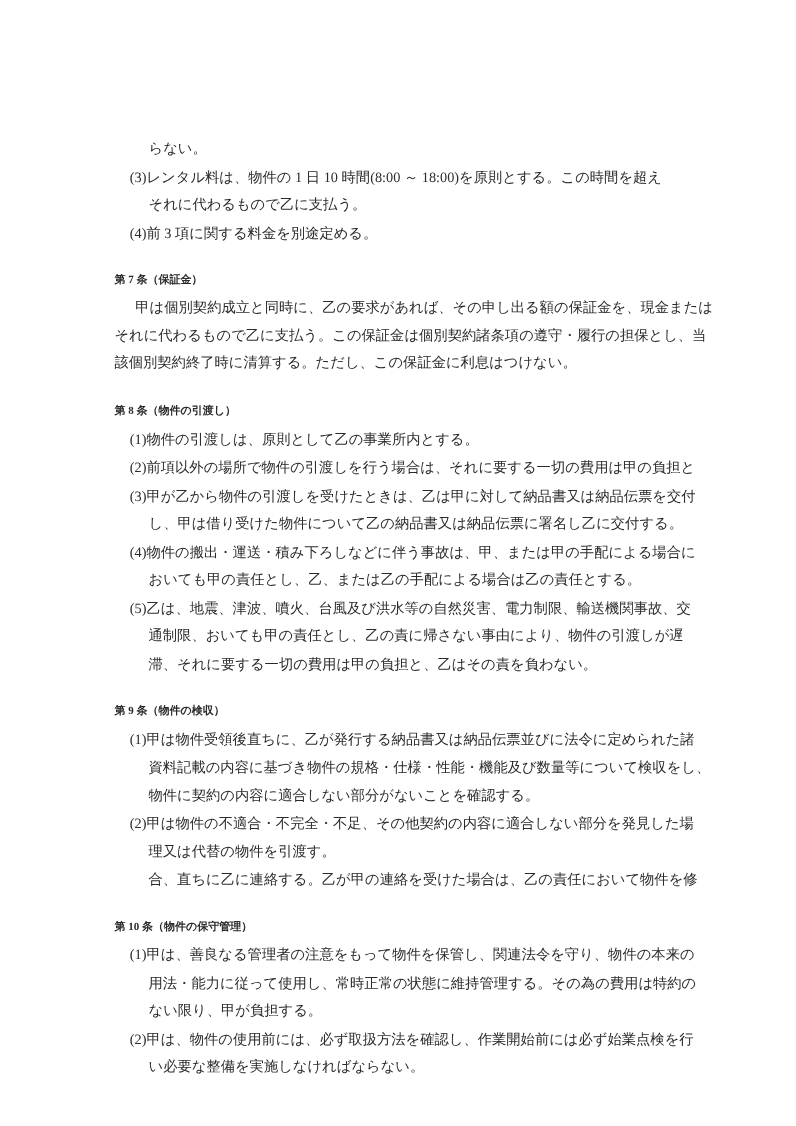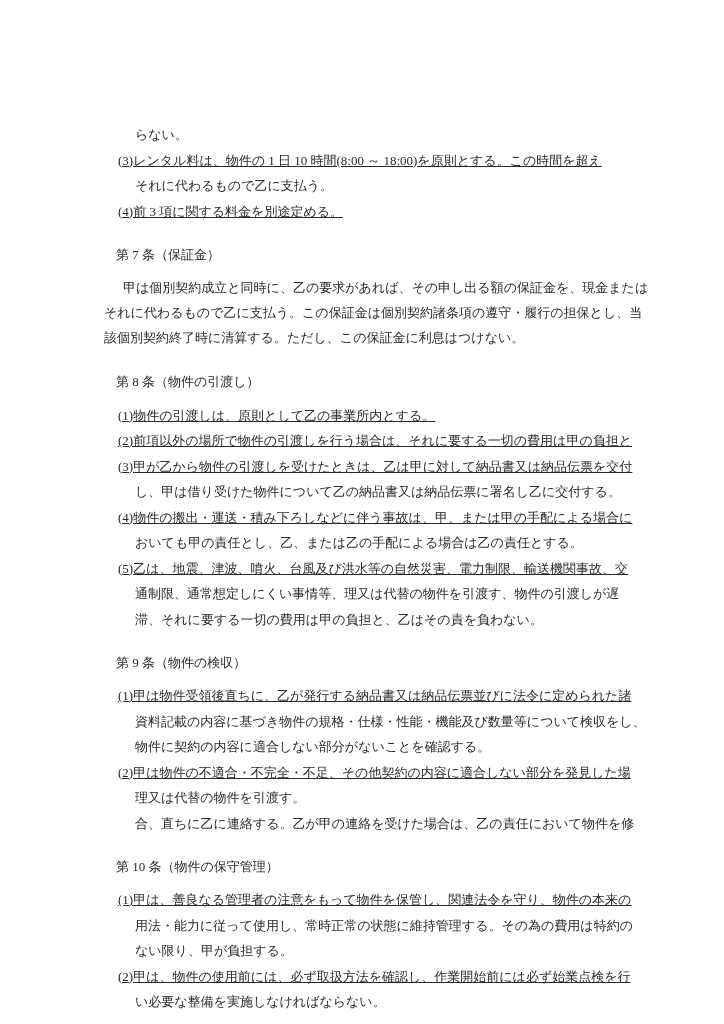--- a/index.html
+++ b/index.html
@@ -24,35 +24,35 @@
     overflow: hidden;
   }
   .contract-body section {
     margin: 0;
     padding: 0;
   }
   .contract-body section + section {
     margin-top: 21.5px;
   }
   .heading {
-    font-size: 13px;
-    font-weight: normal;
+    font-size: 10px;
+    font-weight: bold;
     line-height: 21.5px;
     white-space: pre;
-    margin: 12px;
+    margin: 0;
   }
   .ln {
     font-size: 13px;
     line-height: 21.5px;
     white-space: pre;
     margin: 4px;
   }
   .ln.flush  { margin-left: 0; font-family: Liberation Mono, monospace; }
   .ln.pfirst { margin-left: 19px; }
-  .ln.item   { margin-left: 14px; text-decoration: underline; }
+  .ln.item   { margin-left: 14px; }
   .ln.cont   { margin-left: 31px; }
 </style>
 </head>
 <body>
 
 <div class="page">
   <div class="contract-body">
       <section>
         <div class="ln cont">らない。</div>
         <div class="ln item">(3)レンタル料は、物件の 1 日 10 時間(8:00 ～ 18:00)を原則とする。この時間を超え</div>
@@ -67,21 +67,21 @@
       </section>
       <section>
         <div class="heading">第 8 条（物件の引渡し）</div>
         <div class="ln item">(1)物件の引渡しは、原則として乙の事業所内とする。</div>
         <div class="ln item">(2)前項以外の場所で物件の引渡しを行う場合は、それに要する一切の費用は甲の負担と</div>
         <div class="ln item">(3)甲が乙から物件の引渡しを受けたときは、乙は甲に対して納品書又は納品伝票を交付</div>
         <div class="ln cont">し、甲は借り受けた物件について乙の納品書又は納品伝票に署名し乙に交付する。</div>
         <div class="ln item">(4)物件の搬出・運送・積み下ろしなどに伴う事故は、甲、または甲の手配による場合に</div>
         <div class="ln cont">おいても甲の責任とし、乙、または乙の手配による場合は乙の責任とする。</div>
         <div class="ln item">(5)乙は、地震、津波、噴火、台風及び洪水等の自然災害、電力制限、輸送機関事故、交</div>
-        <div class="ln cont">通制限、通常想定しにくい事情等、理又は代替の物件を引渡す、物件の引渡しが遅</div>
+        <div class="ln cont">通制限、おいても甲の責任とし、乙の責に帰さない事由により、物件の引渡しが遅</div>
         <div class="ln cont">滞、それに要する一切の費用は甲の負担と、乙はその責を負わない。</div>
       </section>
       <section>
         <div class="heading">第 9 条（物件の検収）</div>
         <div class="ln item">(1)甲は物件受領後直ちに、乙が発行する納品書又は納品伝票並びに法令に定められた諸</div>
         <div class="ln cont">資料記載の内容に基づき物件の規格・仕様・性能・機能及び数量等について検収をし、</div>
         <div class="ln cont">物件に契約の内容に適合しない部分がないことを確認する。</div>
         <div class="ln item">(2)甲は物件の不適合・不完全・不足、その他契約の内容に適合しない部分を発見した場</div>
         <div class="ln cont">理又は代替の物件を引渡す。</div>
         <div class="ln cont">合、直ちに乙に連絡する。乙が甲の連絡を受けた場合は、乙の責任において物件を修</div>

